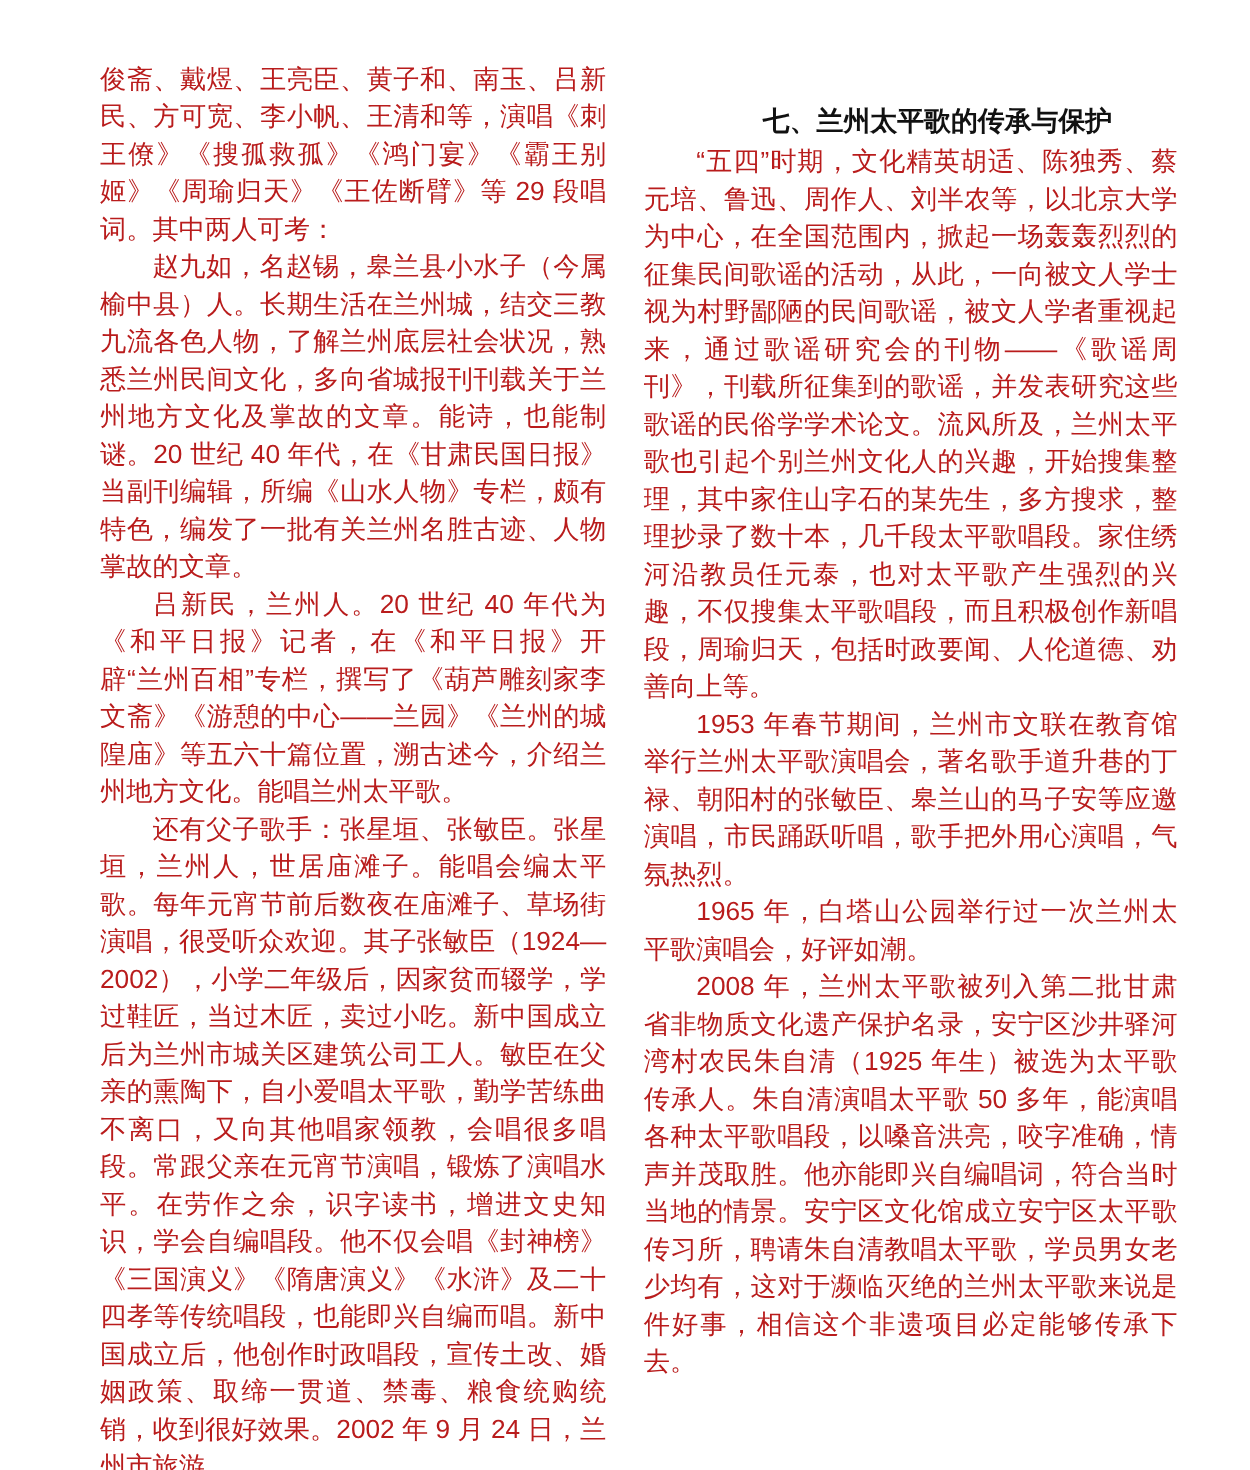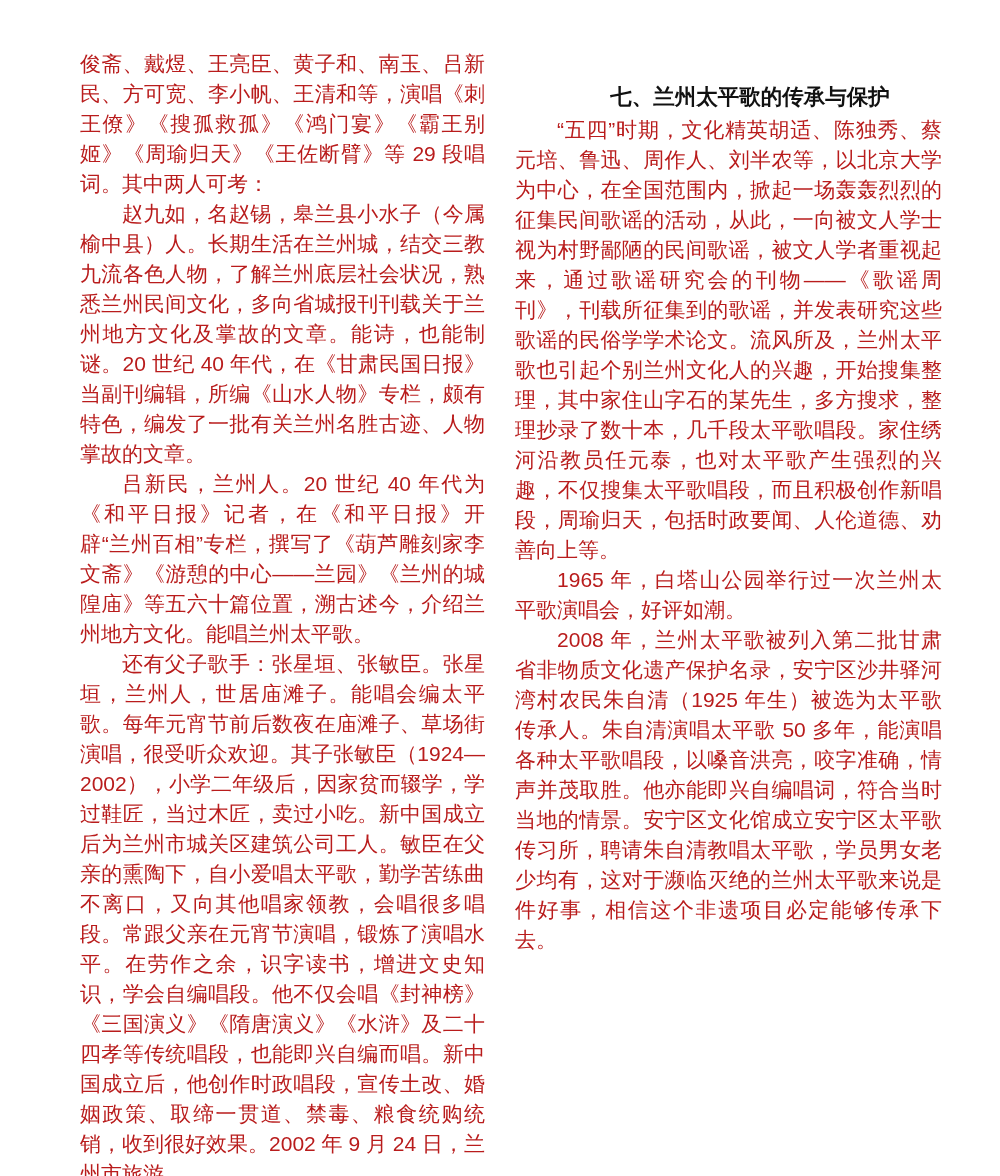--- a/index.html
+++ b/index.html
@@ -53,17 +53,18 @@
   <div class="column left">
     <p class="para">俊斋、戴煜、王亮臣、黄子和、南玉、吕新民、方可宽、李小帆、王清和等，演唱《刺王僚》《搜孤救孤》《鸿门宴》《霸王别姬》《周瑜归天》《王佐断臂》等 29 段唱词。其中两人可考：</p>
     <p class="para indent">赵九如，名赵锡，皋兰县小水子（今属榆中县）人。长期生活在兰州城，结交三教九流各色人物，了解兰州底层社会状况，熟悉兰州民间文化，多向省城报刊刊载关于兰州地方文化及掌故的文章。能诗，也能制谜。20 世纪 40 年代，在《甘肃民国日报》当副刊编辑，所编《山水人物》专栏，颇有特色，编发了一批有关兰州名胜古迹、人物掌故的文章。</p>
     <p class="para indent">吕新民，兰州人。20 世纪 40 年代为《和平日报》记者，在《和平日报》开辟“兰州百相”专栏，撰写了《葫芦雕刻家李文斋》《游憩的中心——兰园》《兰州的城隍庙》等五六十篇位置，溯古述今，介绍兰州地方文化。能唱兰州太平歌。</p>
     <p class="para indent">还有父子歌手：张星垣、张敏臣。张星垣，兰州人，世居庙滩子。能唱会编太平歌。每年元宵节前后数夜在庙滩子、草场街演唱，很受听众欢迎。其子张敏臣（1924—2002），小学二年级后，因家贫而辍学，学过鞋匠，当过木匠，卖过小吃。新中国成立后为兰州市城关区建筑公司工人。敏臣在父亲的熏陶下，自小爱唱太平歌，勤学苦练曲不离口，又向其他唱家领教，会唱很多唱段。常跟父亲在元宵节演唱，锻炼了演唱水平。在劳作之余，识字读书，增进文史知识，学会自编唱段。他不仅会唱《封神榜》《三国演义》《隋唐演义》《水浒》及二十四孝等传统唱段，也能即兴自编而唱。新中国成立后，他创作时政唱段，宣传土改、婚姻政策、取缔一贯道、禁毒、粮食统购统销，收到很好效果。2002 年 9 月 24 日，兰州市旅游</p>
   </div>
 
   <div class="column right">
     <h2 class="section-heading">七、兰州太平歌的传承与保护</h2>
     <p class="para indent">“五四”时期，文化精英胡适、陈独秀、蔡元培、鲁迅、周作人、刘半农等，以北京大学为中心，在全国范围内，掀起一场轰轰烈烈的征集民间歌谣的活动，从此，一向被文人学士视为村野鄙陋的民间歌谣，被文人学者重视起来，通过歌谣研究会的刊物——《歌谣周刊》，刊载所征集到的歌谣，并发表研究这些歌谣的民俗学学术论文。流风所及，兰州太平歌也引起个别兰州文化人的兴趣，开始搜集整理，其中家住山字石的某先生，多方搜求，整理抄录了数十本，几千段太平歌唱段。家住绣河沿教员任元泰，也对太平歌产生强烈的兴趣，不仅搜集太平歌唱段，而且积极创作新唱段，周瑜归天，包括时政要闻、人伦道德、劝善向上等。</p>
+    <p class="para indent">1953 年春节期间，兰州市文联在教育馆举行兰州太平歌演唱会，著名歌手道升巷的丁禄、朝阳村的张敏臣、皋兰山的马子安等应邀演唱，市民踊跃听唱，歌手把外用心演唱，气氛热烈。</p>
     <p class="para indent">1965 年，白塔山公园举行过一次兰州太平歌演唱会，好评如潮。</p>
     <p class="para indent">2008 年，兰州太平歌被列入第二批甘肃省非物质文化遗产保护名录，安宁区沙井驿河湾村农民朱自清（1925 年生）被选为太平歌传承人。朱自清演唱太平歌 50 多年，能演唱各种太平歌唱段，以嗓音洪亮，咬字准确，情声并茂取胜。他亦能即兴自编唱词，符合当时当地的情景。安宁区文化馆成立安宁区太平歌传习所，聘请朱自清教唱太平歌，学员男女老少均有，这对于濒临灭绝的兰州太平歌来说是件好事，相信这个非遗项目必定能够传承下去。</p>
   </div>
 
 </div>
 
 </body></html>

